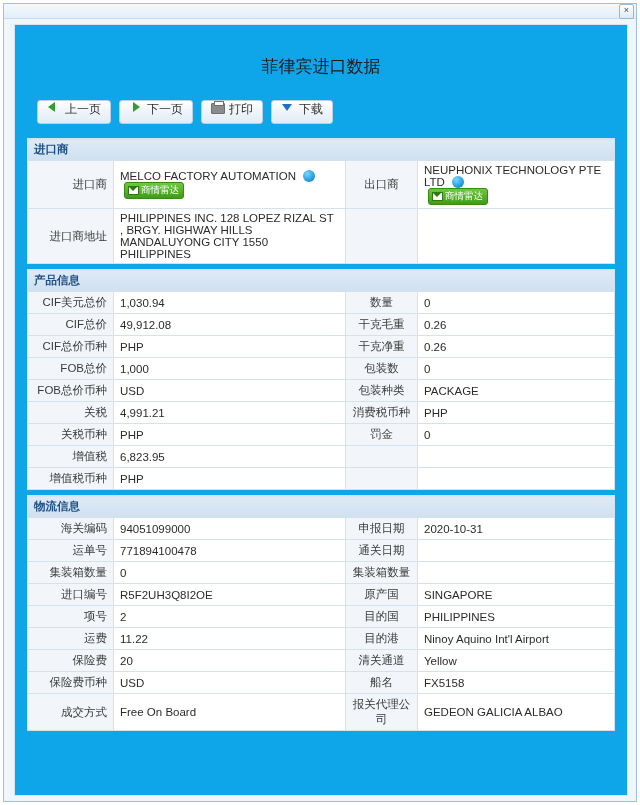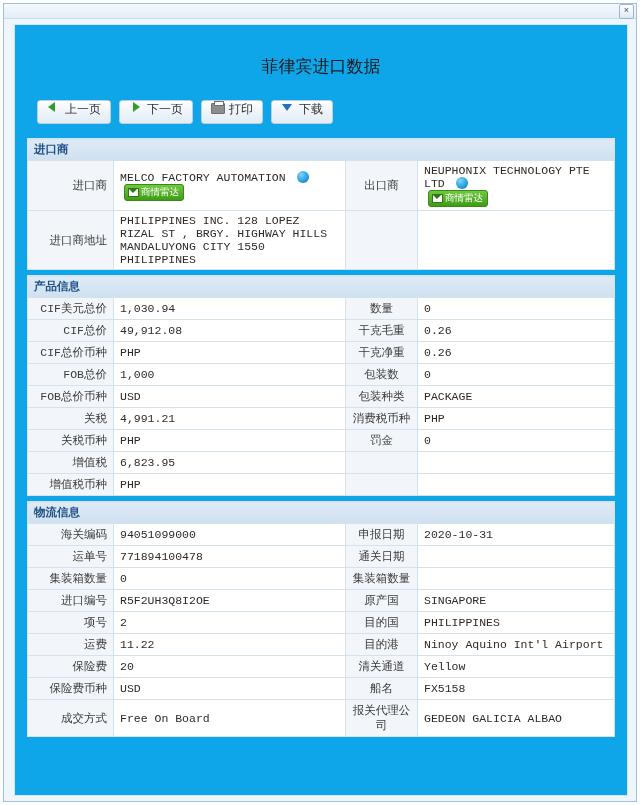--- a/index.html
+++ b/index.html
@@ -113,21 +113,20 @@
   }
 
   
   .table-wrap { padding: 0 12px 0 12px; }
   table.grid {
     width: 100%;
     border-collapse: collapse;
     table-layout: fixed;
     font-size: 11.5px;
     color: #333;
-    font-family: Liberation Mono, monospace;
   }
   table.grid td, table.grid th {
     border: 1px solid #d4e2ee;
     padding: 3px 6px;
     vertical-align: middle;
     word-wrap: break-word;
   }
   .sec-head td {
     background: linear-gradient(to bottom, #dfeaf6, #cfe0f0);
     border: 1px solid #b9cfe2;

